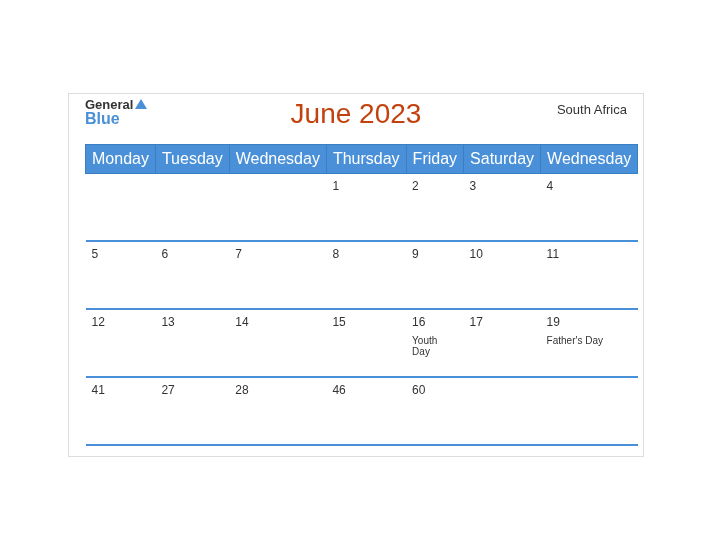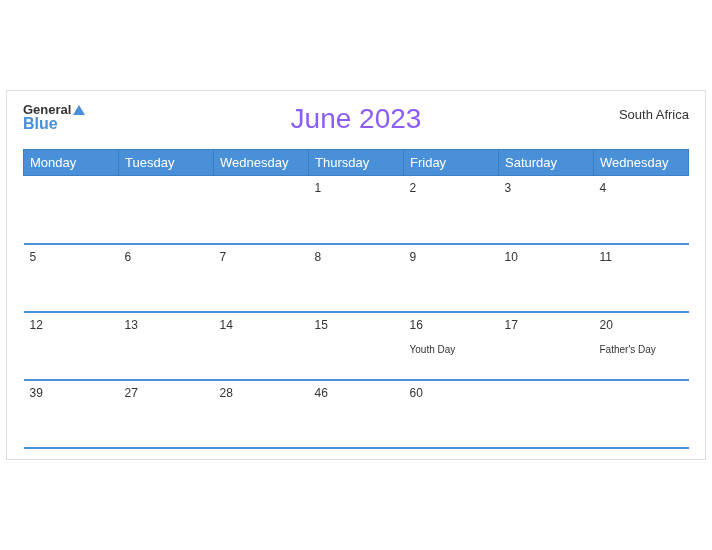--- a/index.html
+++ b/index.html
@@ -6,24 +6,24 @@
     body {
       font-family: Arial, sans-serif;
       background: #fff;
       width: 712px;
       height: 550px;
       display: flex;
       align-items: center;
       justify-content: center;
     }
     .calendar-container {
-      width: 700px;
+      width: 576px;
       background: #fff;
       border: 1px solid #ddd;
-      padding: 12px 16px 10px 16px;
+      padding: 4px 16px 10px 16px;
     }
     .header {
       display: flex;
       align-items: center;
       justify-content: center;
       margin-bottom: 14px;
       position: relative;
     }
     .logo {
       position: absolute;
@@ -53,38 +53,38 @@
       margin-left: 2px;
       vertical-align: middle;
     }
     .logo-row {
       display: flex;
       align-items: center;
     }
     .title {
       font-size: 28px;
       font-weight: normal;
-      color: #8b5cf6;
+      color: #c2410c;
       text-align: center;
     }
     .country {
       position: absolute;
       right: 0;
       top: 4px;
       font-size: 13px;
       color: #333;
     }
     .calendar-grid {
       width: 100%;
       border-collapse: collapse;
     }
     .calendar-grid th {
       background: #4a90d9;
       color: #fff;
-      font-size: 13px;
+      font-size: 16px;
       font-weight: normal;
       padding: 5px 6px;
       text-align: left;
       border: 1px solid #3a7fc1;
     }
     .calendar-grid td {
       border: none;
       border-bottom: 1px solid #ccc;
       vertical-align: top;
       padding: 5px 6px;
@@ -103,21 +103,21 @@
     .day-number {
       font-size: 12px;
       color: #333;
       display: block;
       margin-bottom: 2px;
     }
     .holiday {
       font-size: 10px;
       color: #333;
       display: block;
-      margin-top: 12px;
+      margin-top: 6px;
     }
     .empty {
       background: #f5f5f5;
     }
     .row-top-border td {
       border-top: 2px solid #4a90d9;
     }
   </style>
 </head>
 <body>
@@ -202,27 +202,27 @@
             <span class="day-number">15</span>
           </td>
           <td>
             <span class="day-number">16</span>
             <span class="holiday">Youth Day</span>
           </td>
           <td>
             <span class="day-number">17</span>
           </td>
           <td>
-            <span class="day-number">20</span>
+            <span class="day-number">19</span>
             <span class="holiday">Father's Day</span>
           </td>
         </tr>
         <tr class="row-top-border">
           <td>
-            <span class="day-number">39</span>
+            <span class="day-number">41</span>
           </td>
           <td>
             <span class="day-number">27</span>
           </td>
           <td>
             <span class="day-number">28</span>
           </td>
           <td>
             <span class="day-number">46</span>
           </td>

